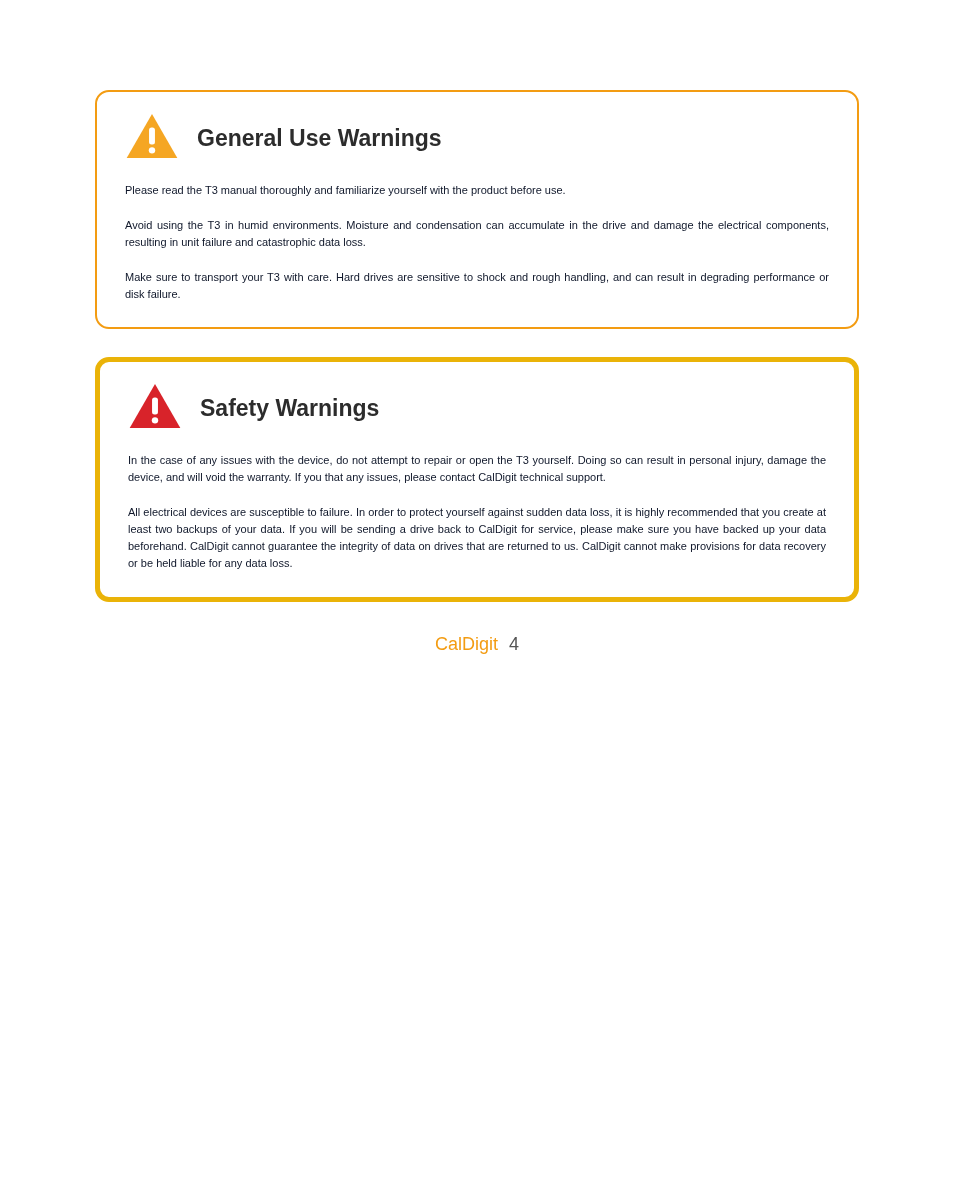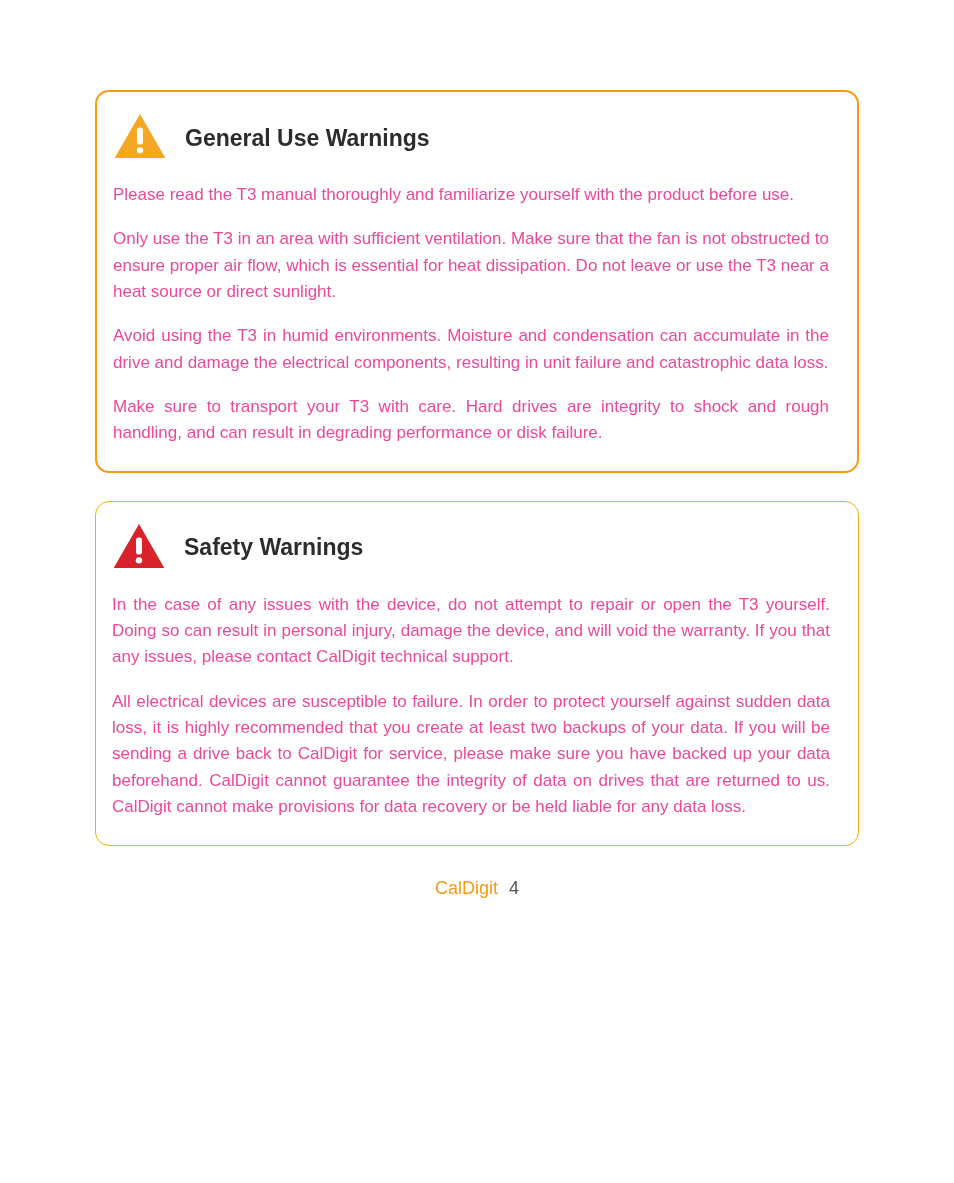--- a/index.html
+++ b/index.html
@@ -10,49 +10,49 @@
     body {
       font-family: 'Segoe UI', 'Helvetica Neue', Arial, sans-serif;
       background: #ffffff;
       width: 954px;
       height: 1183px;
       padding: 90px 95px 40px 95px;
       color: #333;
     }
     .warning-box {
       border-radius: 14px;
-      padding: 20px 28px 24px 16px;
+      padding: 20px 28px 24px 28px;
       margin-bottom: 28px;
     }
     .warning-box.orange {
       border: 2px solid #f39c12;
     }
     .warning-box.red {
-      border: 1px solid #eab308;
+      border: 5px solid #eab308;
     }
     .section-header {
       display: flex;
       align-items: center;
       gap: 18px;
       margin-bottom: 18px;
     }
     .warn-icon {
       width: 54px;
       height: 48px;
       flex-shrink: 0;
     }
     .section-title {
       font-size: 23px;
       font-weight: 700;
       color: #2c2c2c;
     }
     .paragraph {
-      font-size: 17px;
+      font-size: 11px;
       line-height: 1.55;
-      color: #ec4899;
+      color: #0f172a;
       text-align: justify;
       margin-bottom: 18px;
     }
     .paragraph:last-child {
       margin-bottom: 0;
     }
     .footer {
       text-align: center;
       font-size: 18px;
       margin-top: 32px;
@@ -72,23 +72,22 @@
     <div class="warning-box orange">
       <div class="section-header">
         <span><svg viewBox="0 0 64 56" class="warn-icon">
             <path d="M32 2 L62 54 L2 54 Z" fill="#f5a623" stroke="none"></path>
             <rect x="28.5" y="18" width="7" height="20" rx="3" fill="#ffffff"></rect>
             <circle cx="32" cy="45" r="3.8" fill="#ffffff"></circle>
           </svg></span>
         <div class="section-title">General Use Warnings</div>
       </div>
       <p class="paragraph">Please read the T3 manual thoroughly and familiarize yourself with the product before use.</p>
-      <p class="paragraph">Only use the T3 in an area with sufficient ventilation.  Make sure that the fan is not obstructed to ensure proper air flow, which is essential for heat dissipation.  Do not leave or use the T3 near a heat source or direct sunlight.</p>
       <p class="paragraph">Avoid using the T3 in humid environments.  Moisture and condensation can accumulate in the drive and damage the electrical components, resulting in unit failure and catastrophic data loss.</p>
-      <p class="paragraph">Make sure to transport your T3 with care.  Hard drives are integrity to shock and rough handling, and can result in degrading performance or disk failure.</p>
+      <p class="paragraph">Make sure to transport your T3 with care.  Hard drives are sensitive to shock and rough handling, and can result in degrading performance or disk failure.</p>
     </div>
     <div class="warning-box red">
       <div class="section-header">
         <span><svg viewBox="0 0 64 56" class="warn-icon">
             <path d="M32 2 L62 54 L2 54 Z" fill="#d8232a" stroke="none"></path>
             <rect x="28.5" y="18" width="7" height="20" rx="3" fill="#ffffff"></rect>
             <circle cx="32" cy="45" r="3.8" fill="#ffffff"></circle>
           </svg></span>
         <div class="section-title">Safety Warnings</div>
       </div>

